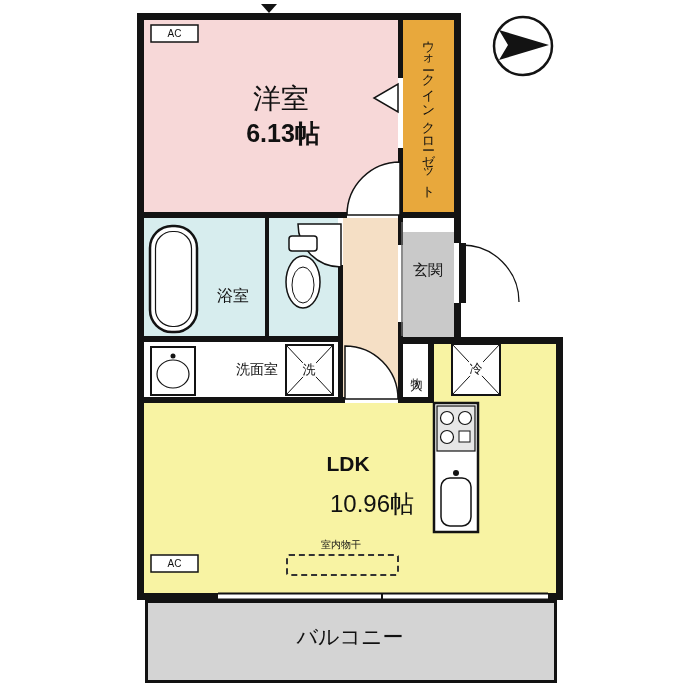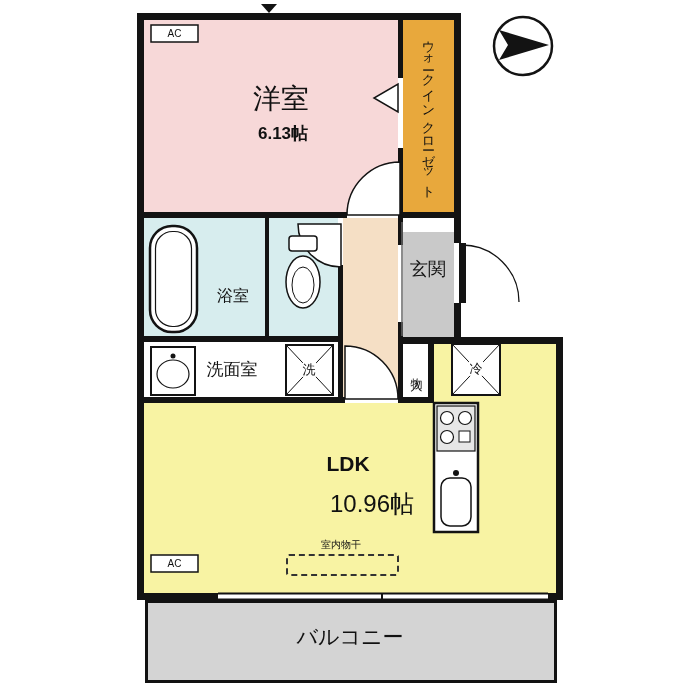--- a/index.html
+++ b/index.html
@@ -127,25 +127,25 @@
 
     <g>
       <circle cx="523" cy="46" r="29" fill="#ffffff" stroke="#131313" stroke-width="2.5"></circle>
       <path d="M 549 45 L 499 60 L 508 45 L 499 30 Z" fill="#131313"></path>
     </g>
   </svg>
 
   <div class="dashed-box" style="left:286px;top:554px;width:113px;height:22px"></div>
 
   <div class="lbl" style="left:281px;top:99px;font-size:28px;font-weight:normal">洋室</div>
-  <div class="lbl" style="left:283px;top:134px;font-size:17px;font-weight:bold">6.13帖</div>
+  <div class="lbl" style="left:283px;top:134px;font-size:25px;font-weight:bold">6.13帖</div>
   <div class="vert" style="left:428px;top:112px;font-size:13px">ウォークインクローゼット</div>
   <div class="lbl" style="left:233px;top:296px;font-size:16px">浴室</div>
-  <div class="lbl" style="left:428px;top:270px;font-size:18px">玄関</div>
-  <div class="lbl" style="left:232px;top:370px;font-size:17px">洗面室</div>
+  <div class="lbl" style="left:428px;top:270px;font-size:15px">玄関</div>
+  <div class="lbl" style="left:257px;top:370px;font-size:14px">洗面室</div>
   <div class="lbl tag" style="left:309px;top:370px;font-size:13px">洗</div>
   <div class="vert" style="left:416px;top:369px;font-size:12px">物入</div>
   <div class="lbl tag" style="left:476px;top:369px;font-size:13px">冷</div>
   <div class="lbl" style="left:348px;top:464px;font-size:21px;font-weight:bold">LDK</div>
   <div class="lbl" style="left:372px;top:504px;font-size:24px;font-weight:normal">10.96帖</div>
   <div class="lbl" style="left:341px;top:544px;font-size:10px">室内物干</div>
   <div class="lbl" style="left:350px;top:637px;font-size:21px">バルコニー</div>
   <div class="lbl" style="left:174.5px;top:33px;font-size:10px">AC</div>
   <div class="lbl" style="left:174.5px;top:563px;font-size:10px">AC</div>
 

